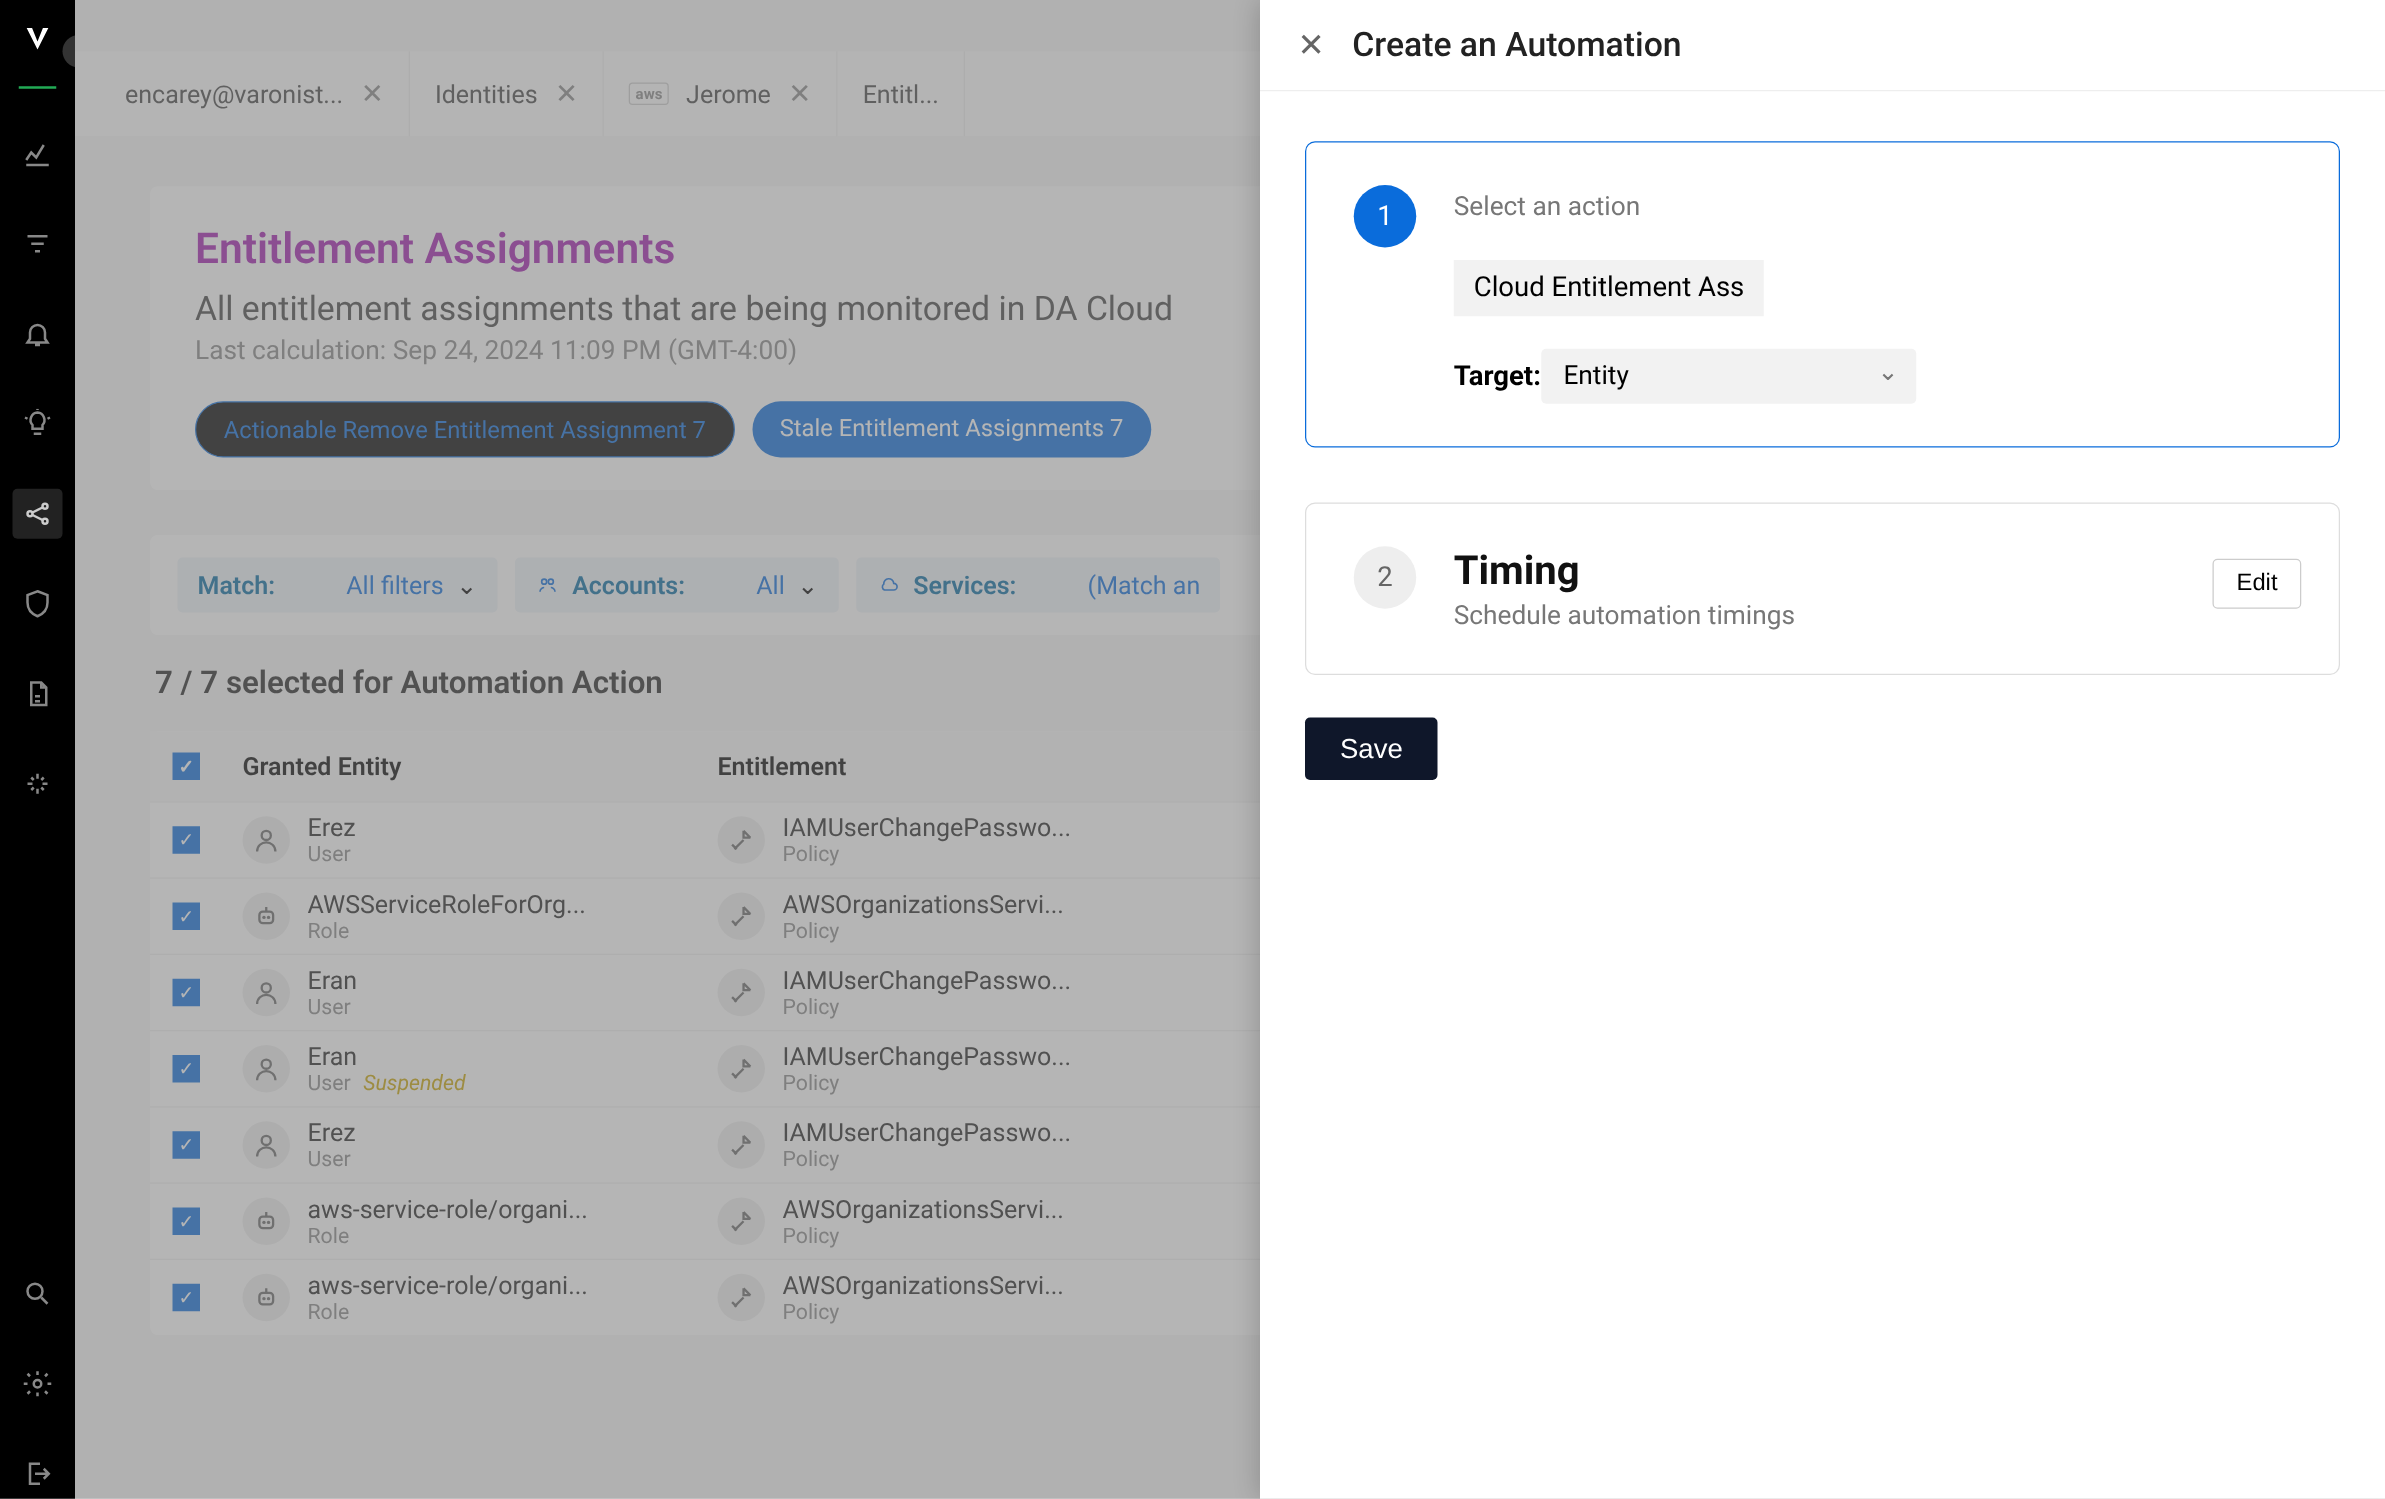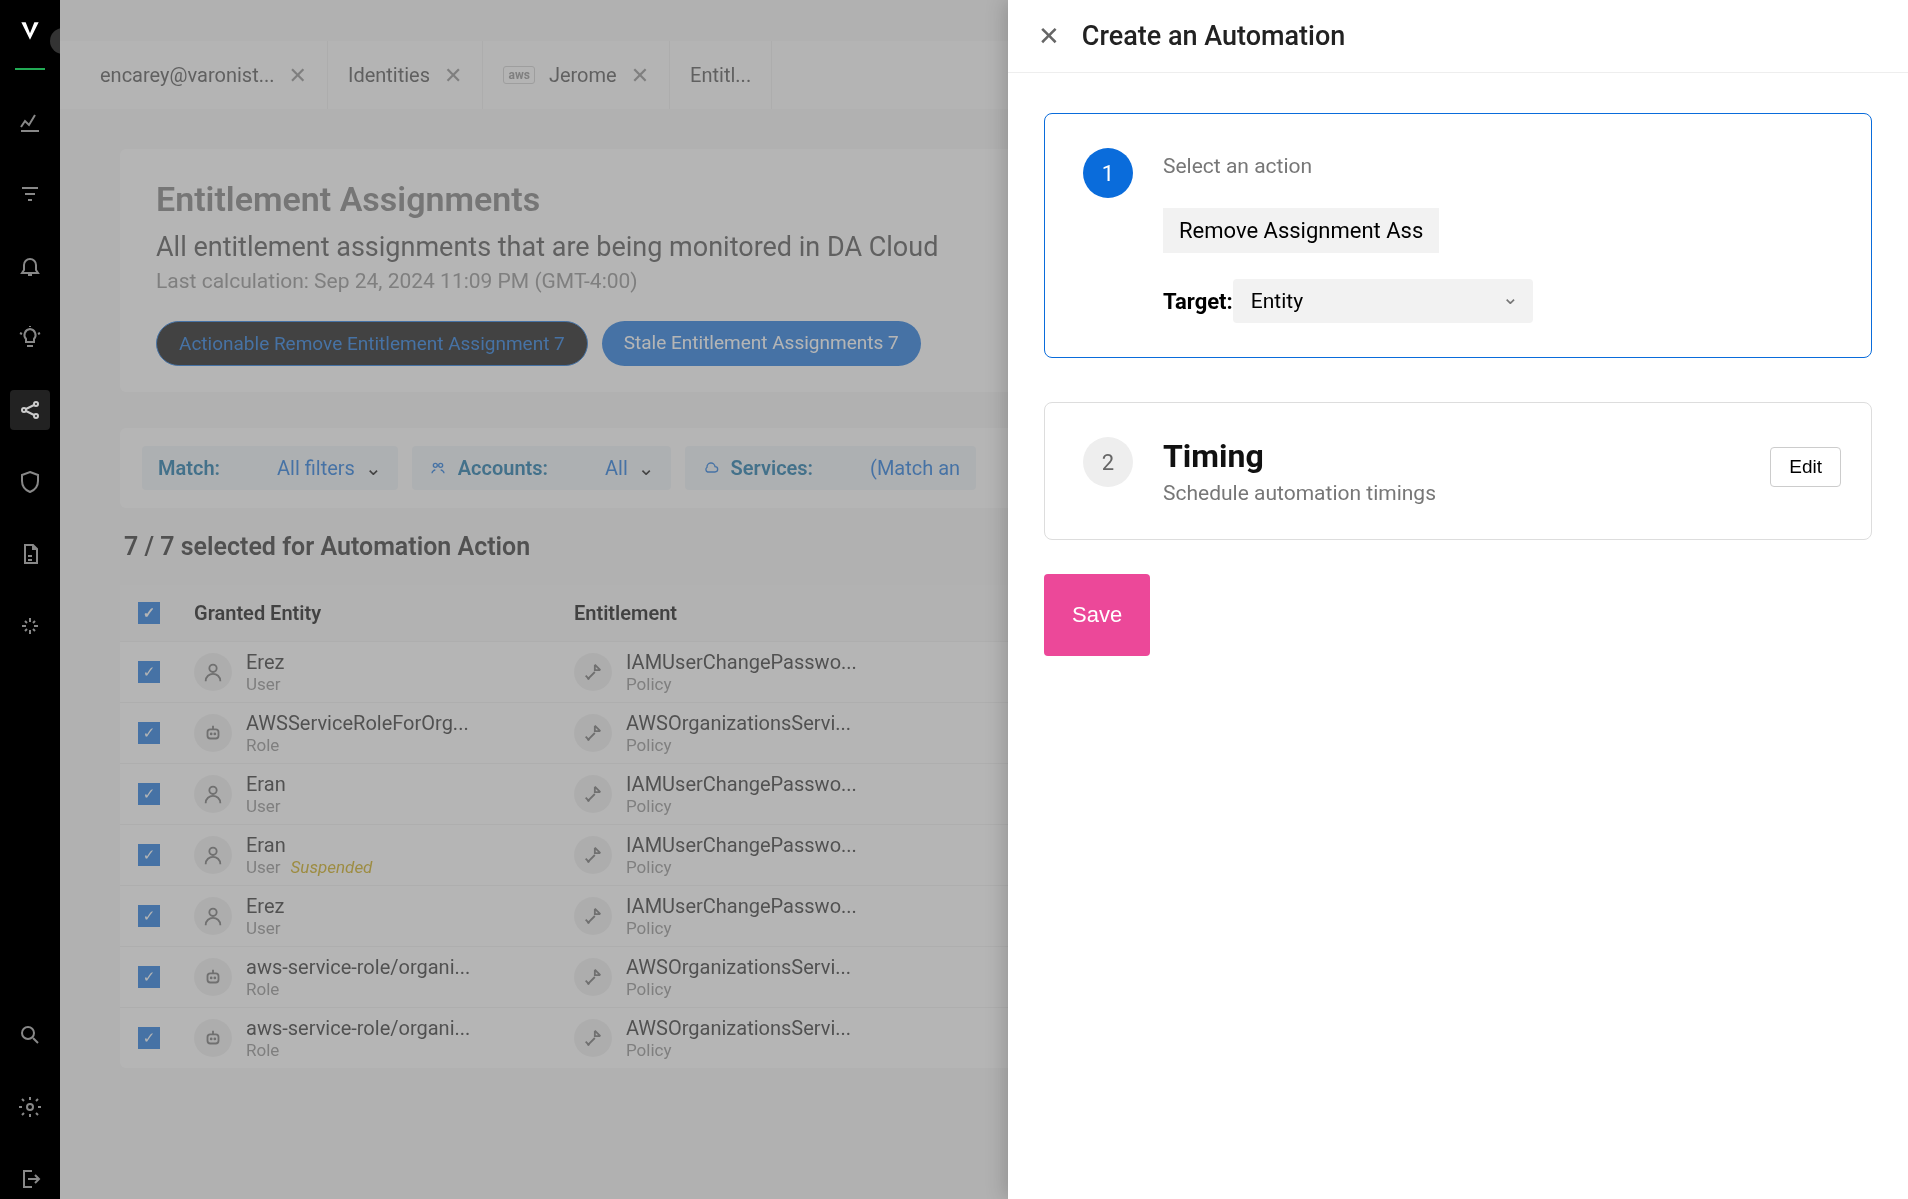--- a/index.html
+++ b/index.html
@@ -72,21 +72,21 @@
 }
 .content {
   padding: 40px 60px;
 }
 .header-card {
   background: #fff;
   border-radius: 6px;
   padding: 30px 36px 26px;
   margin-bottom: 36px;
 }
-.page-title { font-size: 34px; font-weight: 600; color: #737373; margin-bottom: 12px; }
+.page-title { font-size: 34px; font-weight: 600; color: #a21caf; margin-bottom: 12px; }
 .subtitle { font-size: 27px; color: #444; margin-bottom: 6px; }
 .meta { font-size: 21px; color: #888; margin-bottom: 28px; }
 .pill-row { display: flex; gap: 14px; }
 .pill {
   padding: 10px 22px;
   border-radius: 24px;
   font-size: 19px;
 }
 .pill.outline { border: 1.5px solid #0a6cdb; color: #0a6cdb; background: #000000; }
 .pill.solid { background: #0a6cdb; color: #fff; }
@@ -229,24 +229,24 @@
 .edit-btn {
   position: absolute;
   right: 30px; top: 44px;
   border: 1px solid #ccc;
   border-radius: 4px;
   padding: 8px 18px;
   font-size: 19px;
   background: #fff;
 }
 .save-btn {
-  background: #ec4899;
+  background: #0f172a;
   color: #fff;
   border: none;
-  padding: 28px 28px;
+  padding: 12px 28px;
   font-size: 22px;
   border-radius: 4px;
   align-self: flex-start;
   margin-top: -10px;
 }
 </style>
 </head>
 <body>
 
 <div class="sidebar">
@@ -613,21 +613,21 @@
 <div class="panel">
   <div class="panel-header">
     <span class="close-x">✕</span>
     <div class="panel-title">Create an Automation</div>
   </div>
   <div class="panel-body">
     <div class="step-card active">
       <div class="step-num active">1</div>
       <div class="step-body">
         <div class="step-sub">Select an action</div>
-        <div class="action-chip">Remove Assignment Ass</div>
+        <div class="action-chip">Cloud Entitlement Ass</div>
         <div class="target-row">
           <div class="target-label">Target:</div>
           <div class="dropdown">Entity</div>
         </div>
       </div>
     </div>
 
     <div class="step-card">
       <div class="step-num inactive">2</div>
       <div class="step-body">

